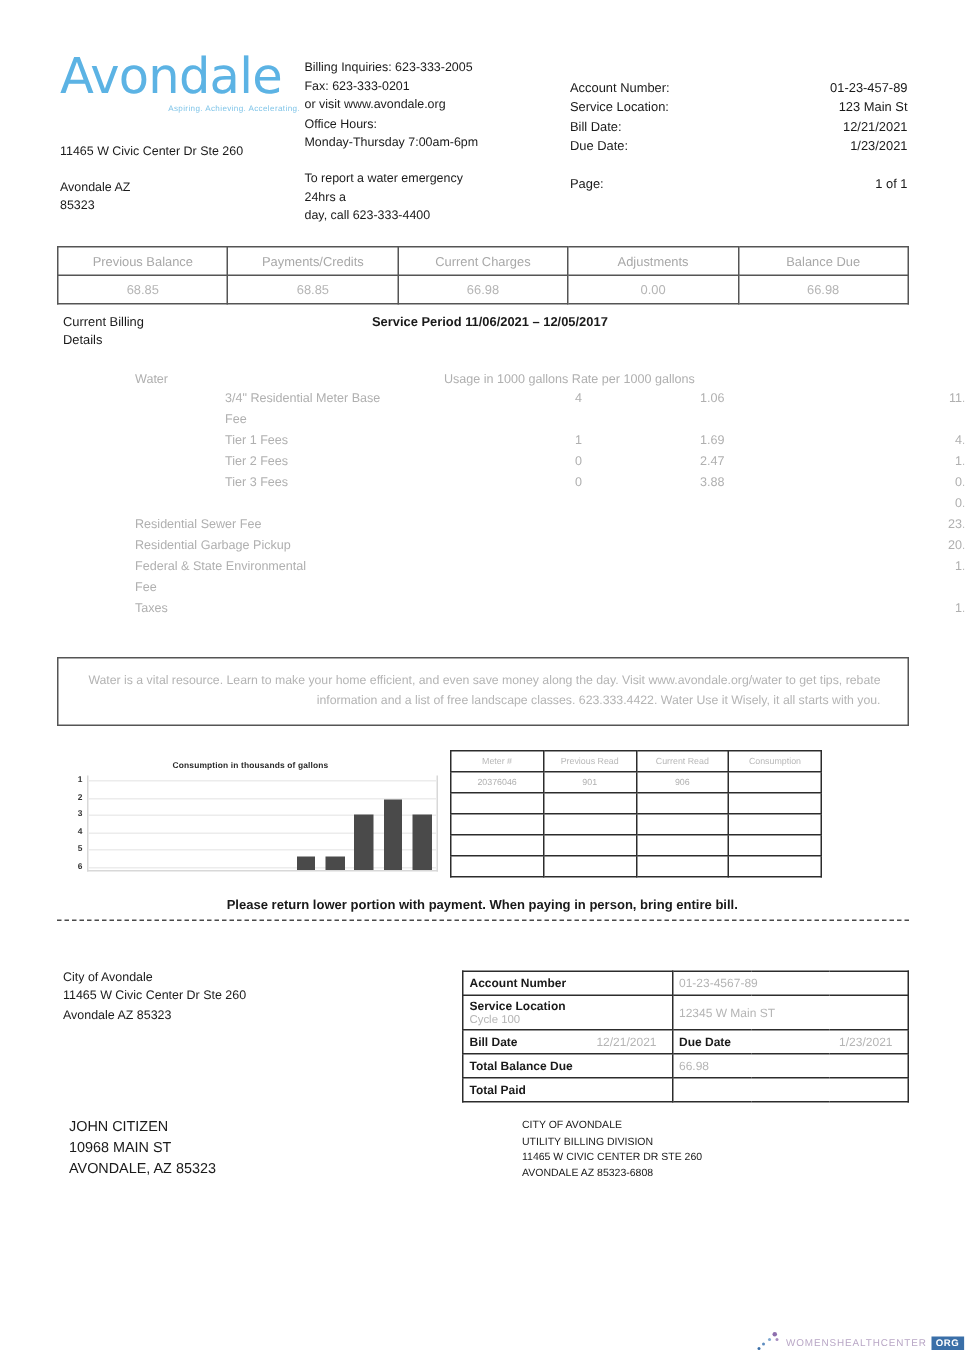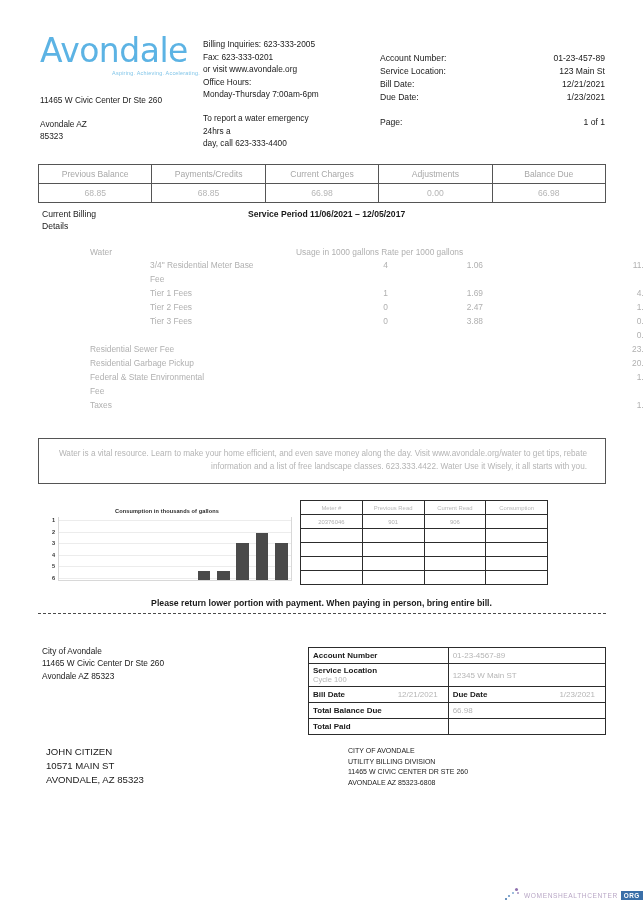--- a/index.html
+++ b/index.html
@@ -625,21 +625,21 @@
     </tr>
     <tr>
       <td class="k">Total Paid</td>
       <td class="v" colspan="3"></td>
     </tr>
   </tbody>
     </table>
 
   <div class="mail-to">
     <div>JOHN CITIZEN</div>
-    <div>10571 MAIN ST</div>
+    <div>10968 MAIN ST</div>
     <div>AVONDALE, AZ 85323</div>
   </div>
 
   <div class="mail-from">
     <div>CITY OF AVONDALE</div>
     <div>UTILITY BILLING DIVISION</div>
     <div>11465 W CIVIC CENTER DR STE 260</div>
     <div>AVONDALE AZ 85323-6808</div>
   </div>
 

